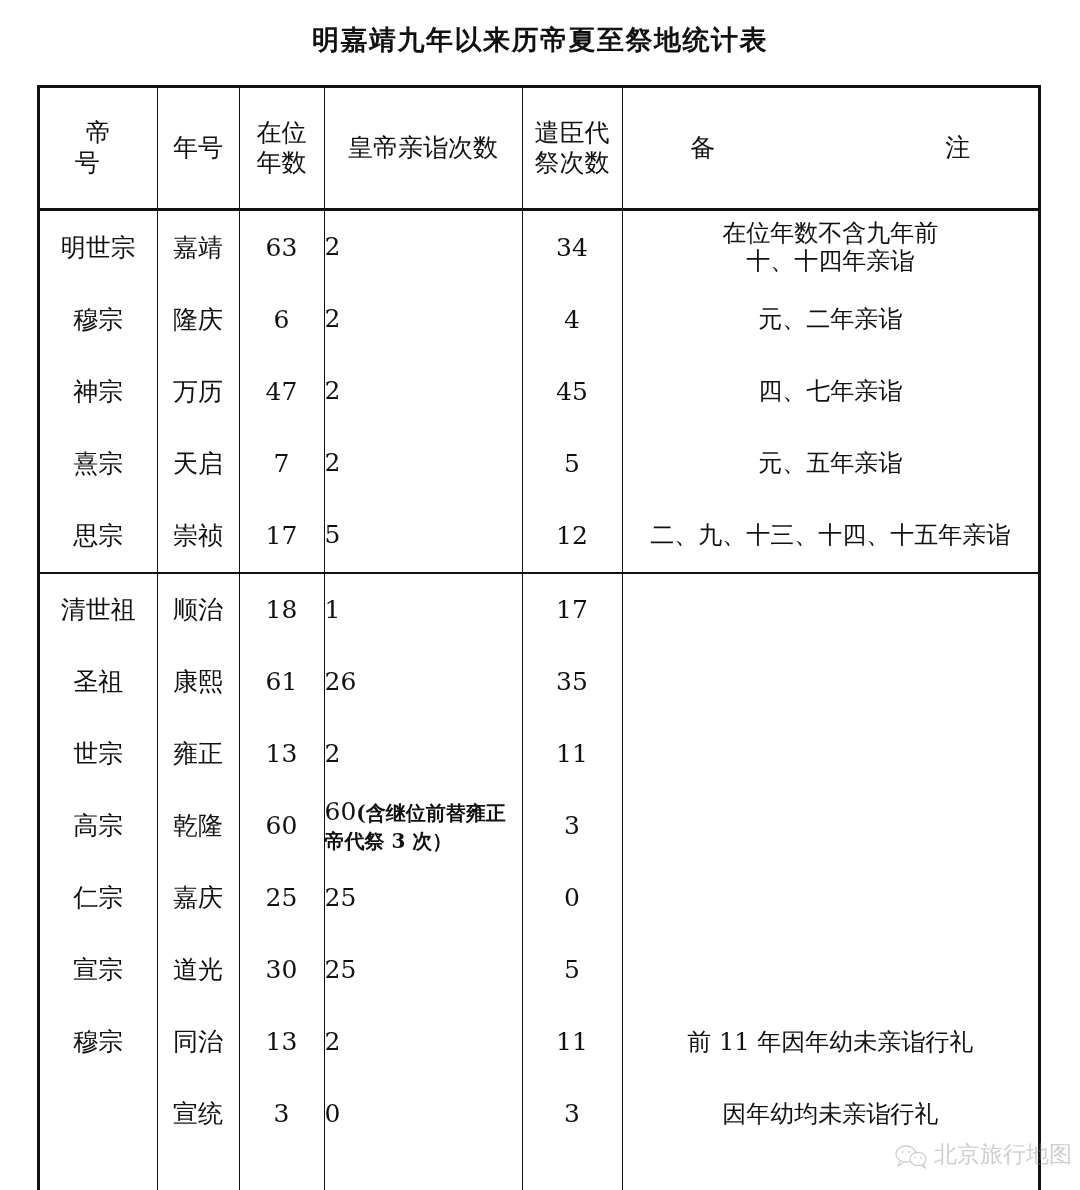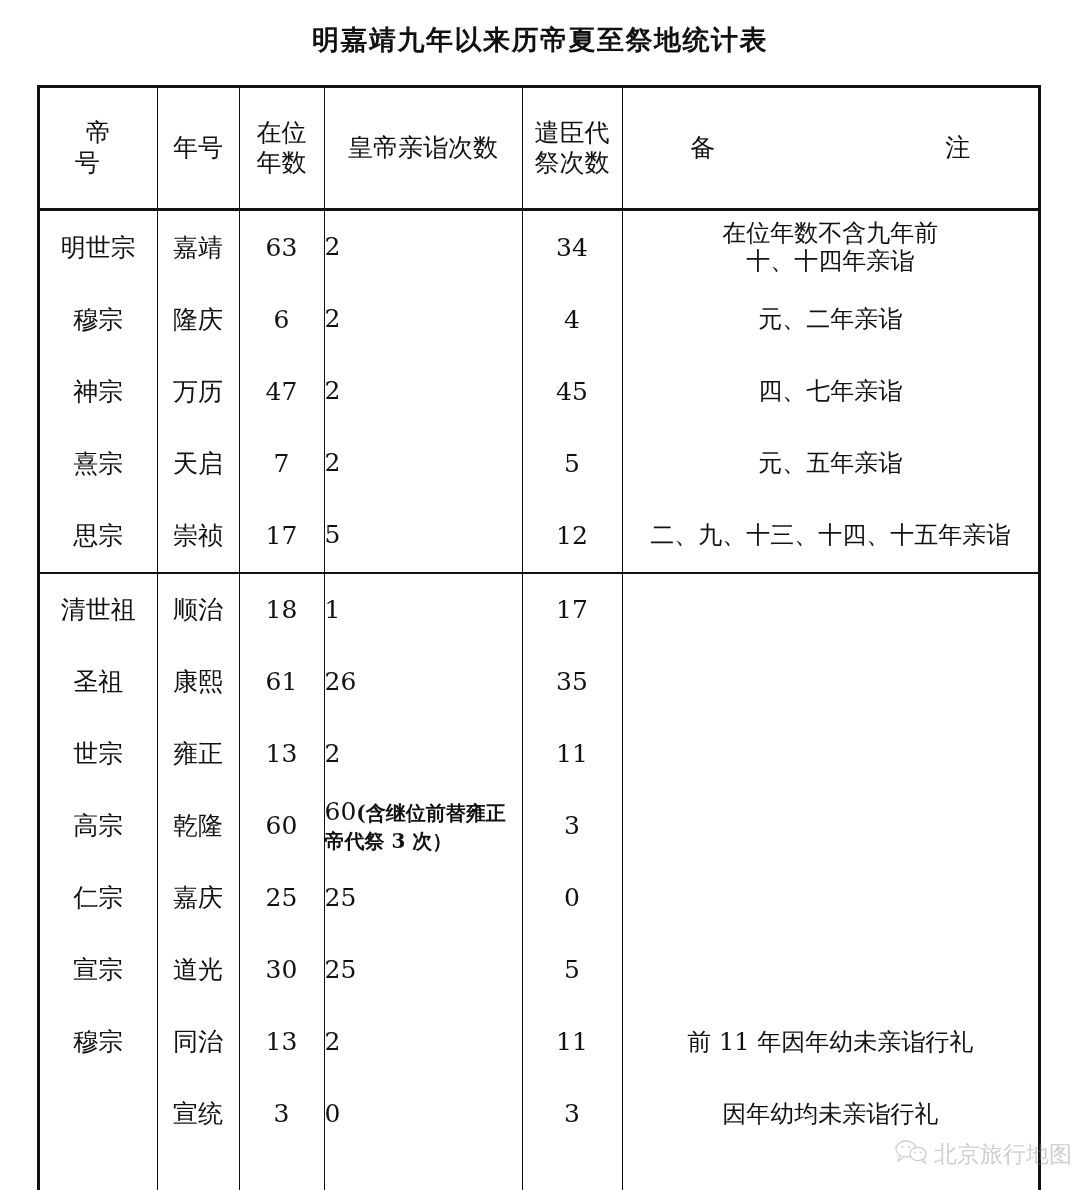--- a/index.html
+++ b/index.html
@@ -142,21 +142,21 @@
   td.remark .ln { display: block; }
 
   .multiline { line-height: 1.1; }
 
   
   #watermark {
     position: absolute;
     right: 8px;
     bottom: 20px;
     display: flex;
-    align-items: flex-start;
+    align-items: flex-end;
     gap: 5px;
     opacity: 0.42;
     pointer-events: none;
   }
   #watermark .wm-text {
     font-size: 23px;
     color: #8d8d8d;
     font-family: "DejaVu Sans", "Liberation Sans", sans-serif;
     letter-spacing: 0px;
     white-space: nowrap;

